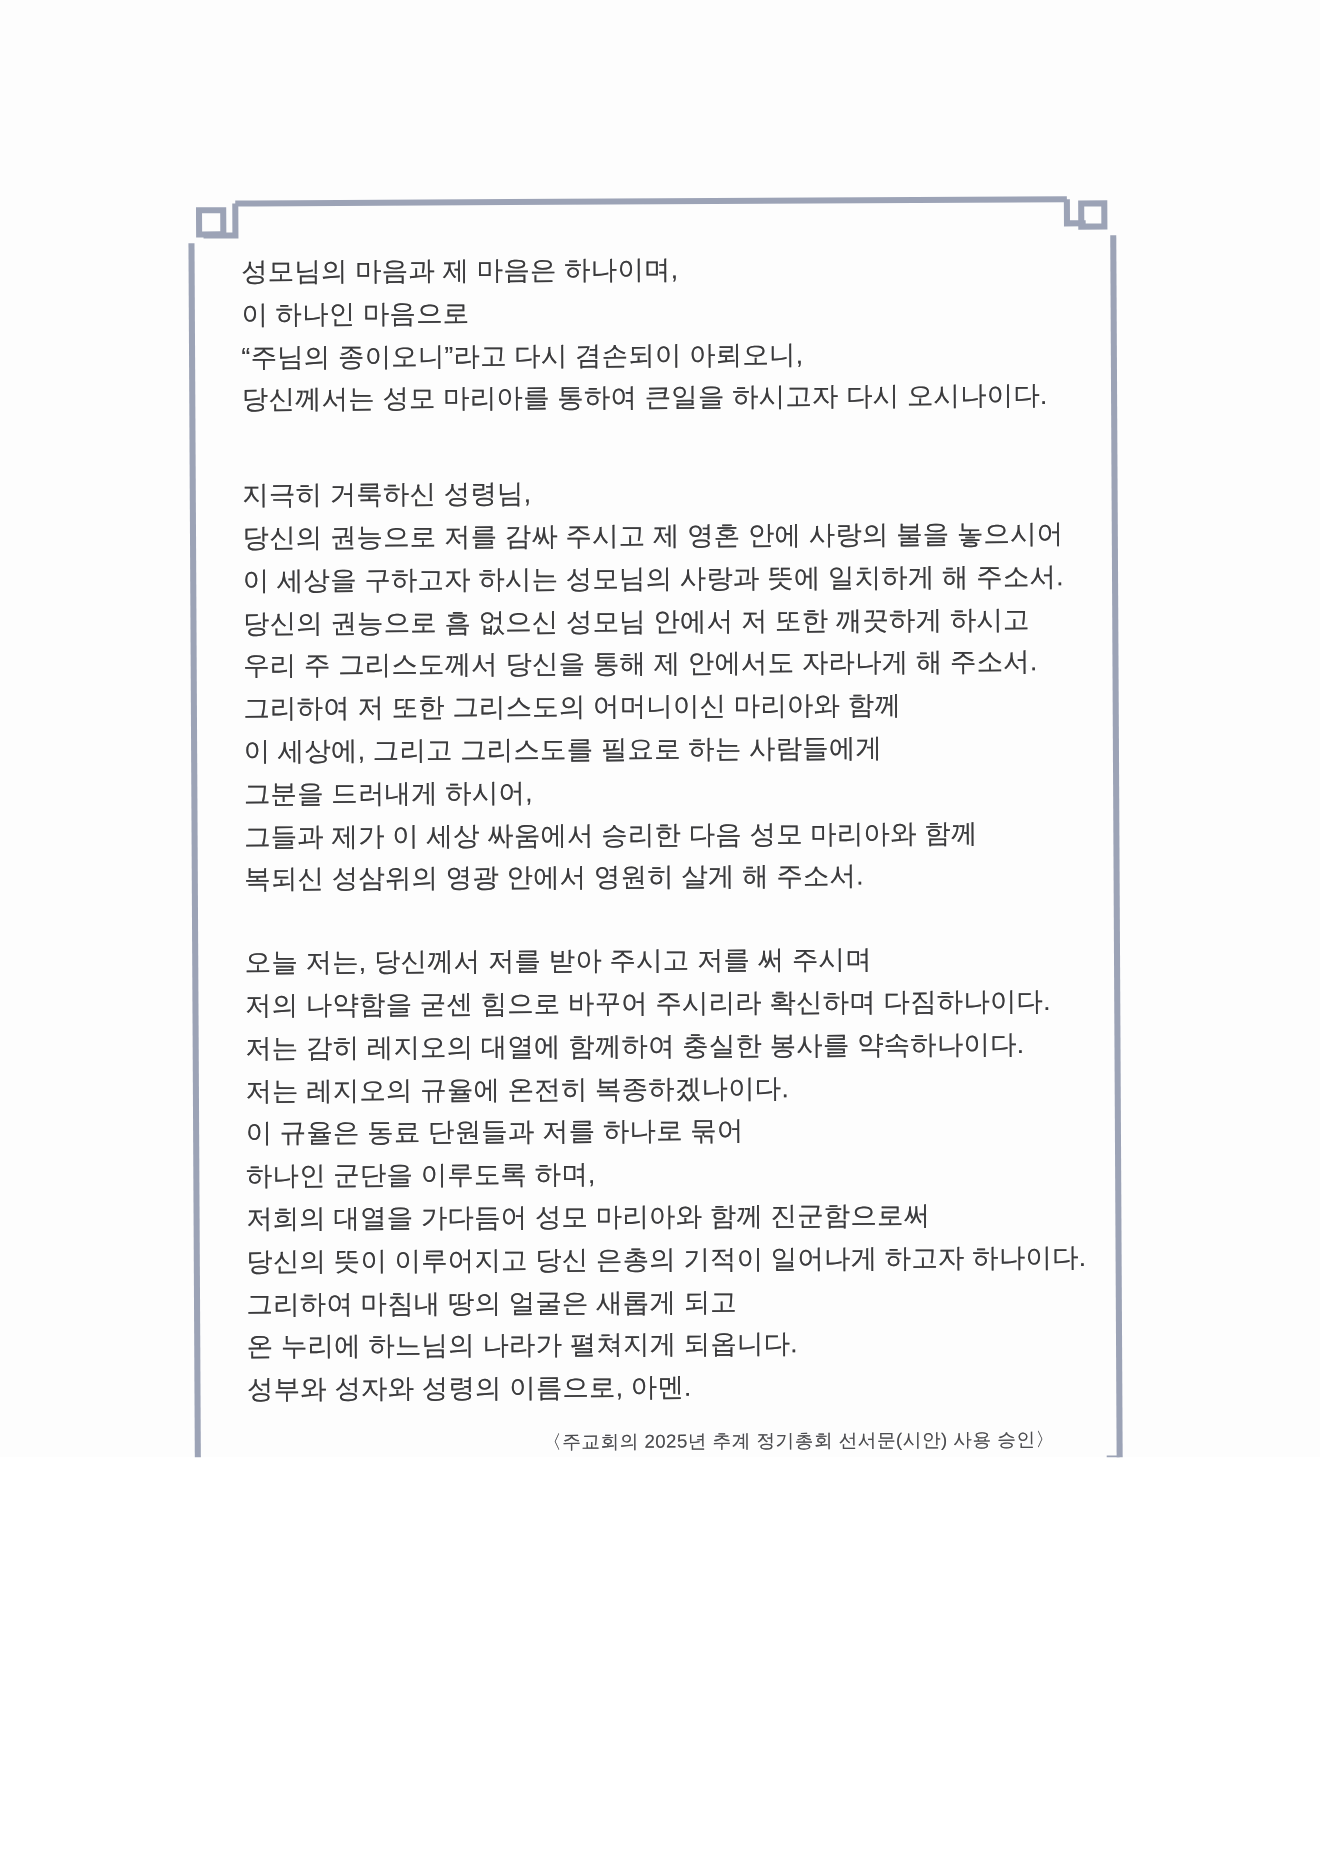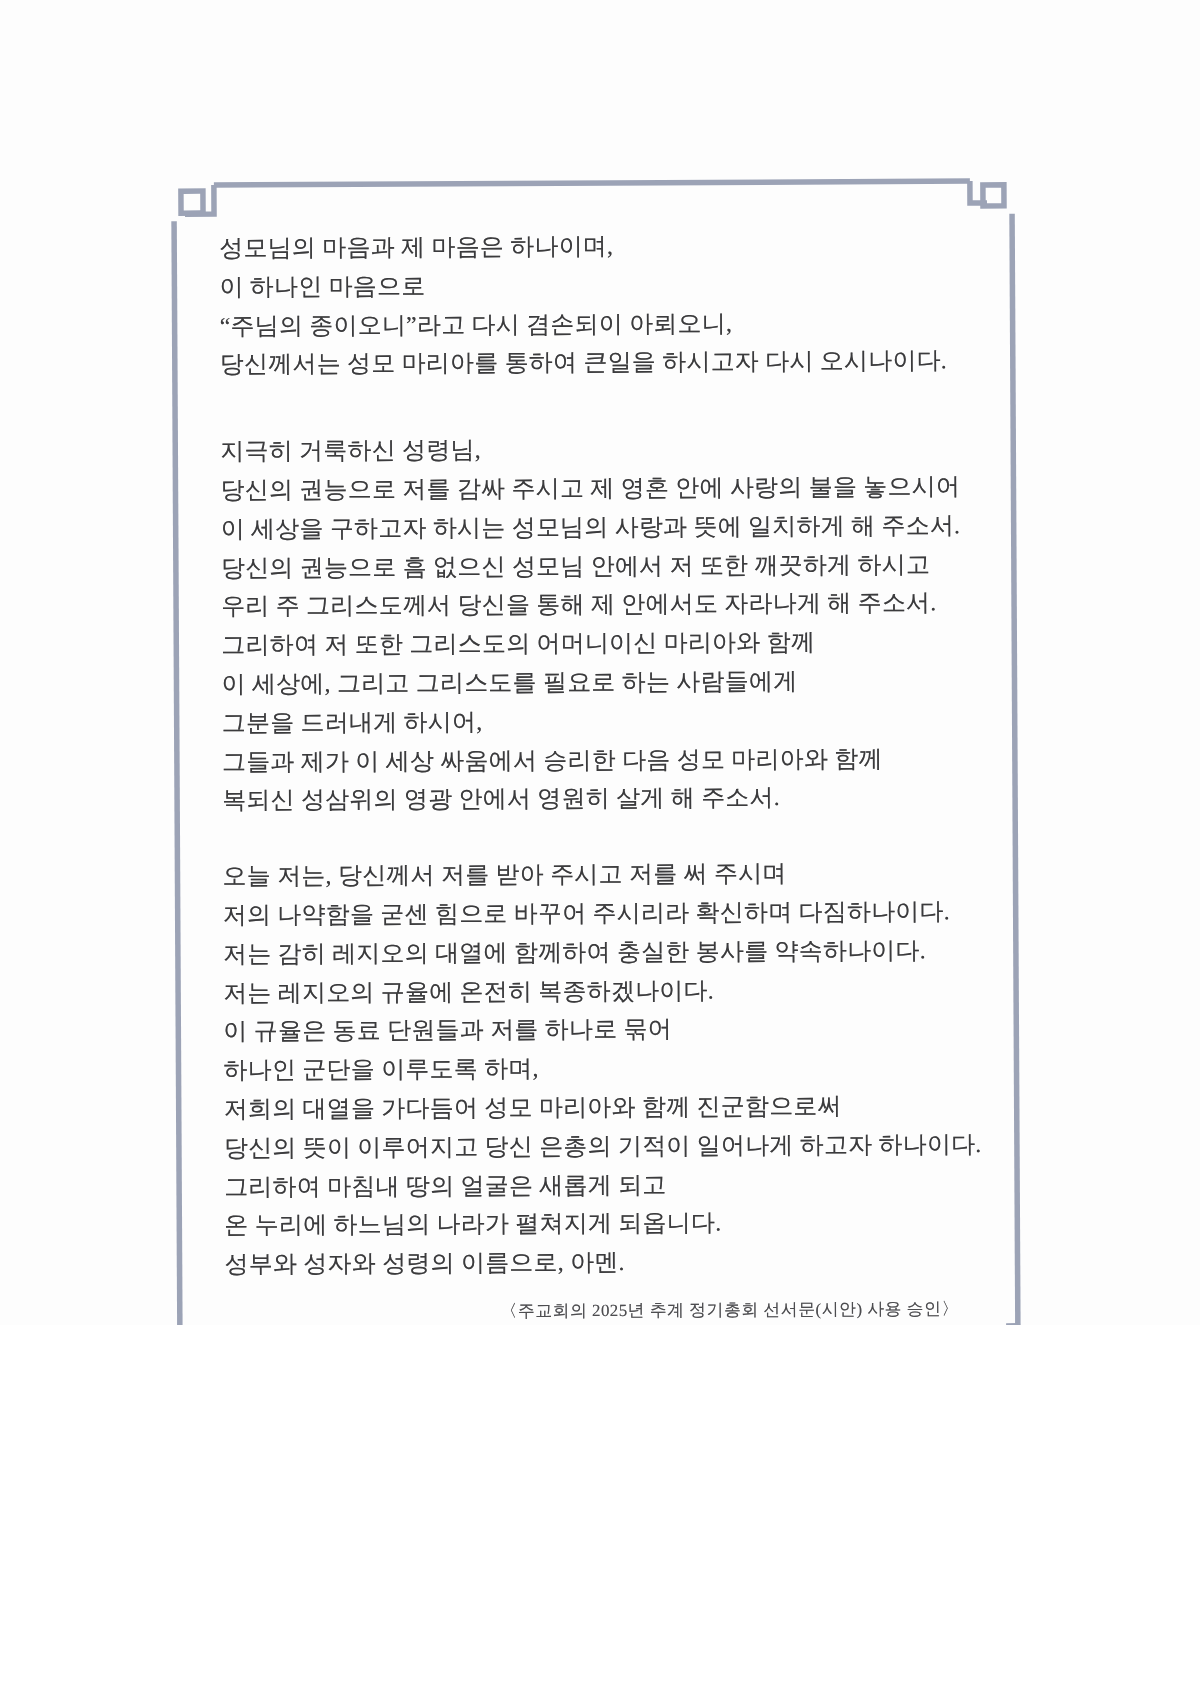--- a/index.html
+++ b/index.html
@@ -2,21 +2,21 @@
 <html lang="ko" style="--page-bg: #fdfdfd; --frame-color: #9ca3b6; --text-color: #3b3b3d; --attr-color: #4d4d50;"><head>
 <meta charset="utf-8">
 <style>
   html, body { margin: 0; padding: 0; background: #ffffff; }
   .page {
     position: relative;
     width: 1200px;
     height: 1325px;
     background: var(--page-bg, #fdfdfd);
     overflow: hidden;
-    font-family: Liberation Serif, serif;
+    font-family: Liberation Sans, sans-serif;
   }
   .tilt {
     position: absolute;
     inset: 0;
     transform: rotate(-0.3deg);
     transform-origin: 600px 780px;
   }
   .frame-svg {
     position: absolute;
     left: 0; top: 0;

